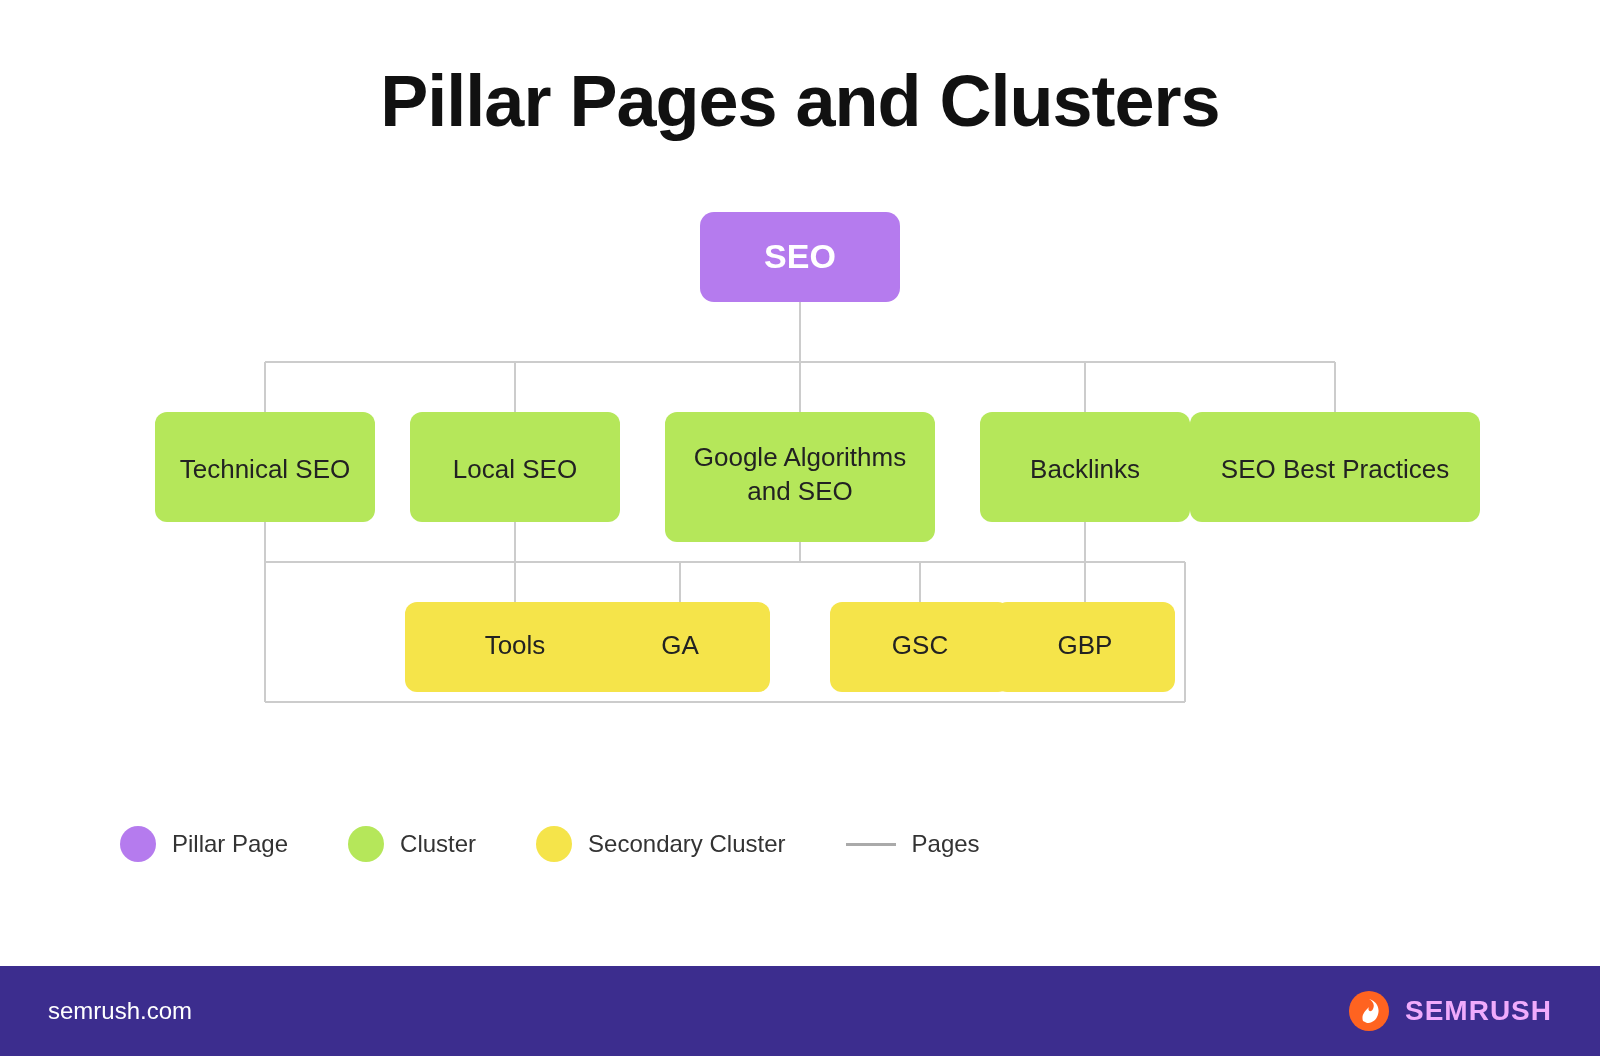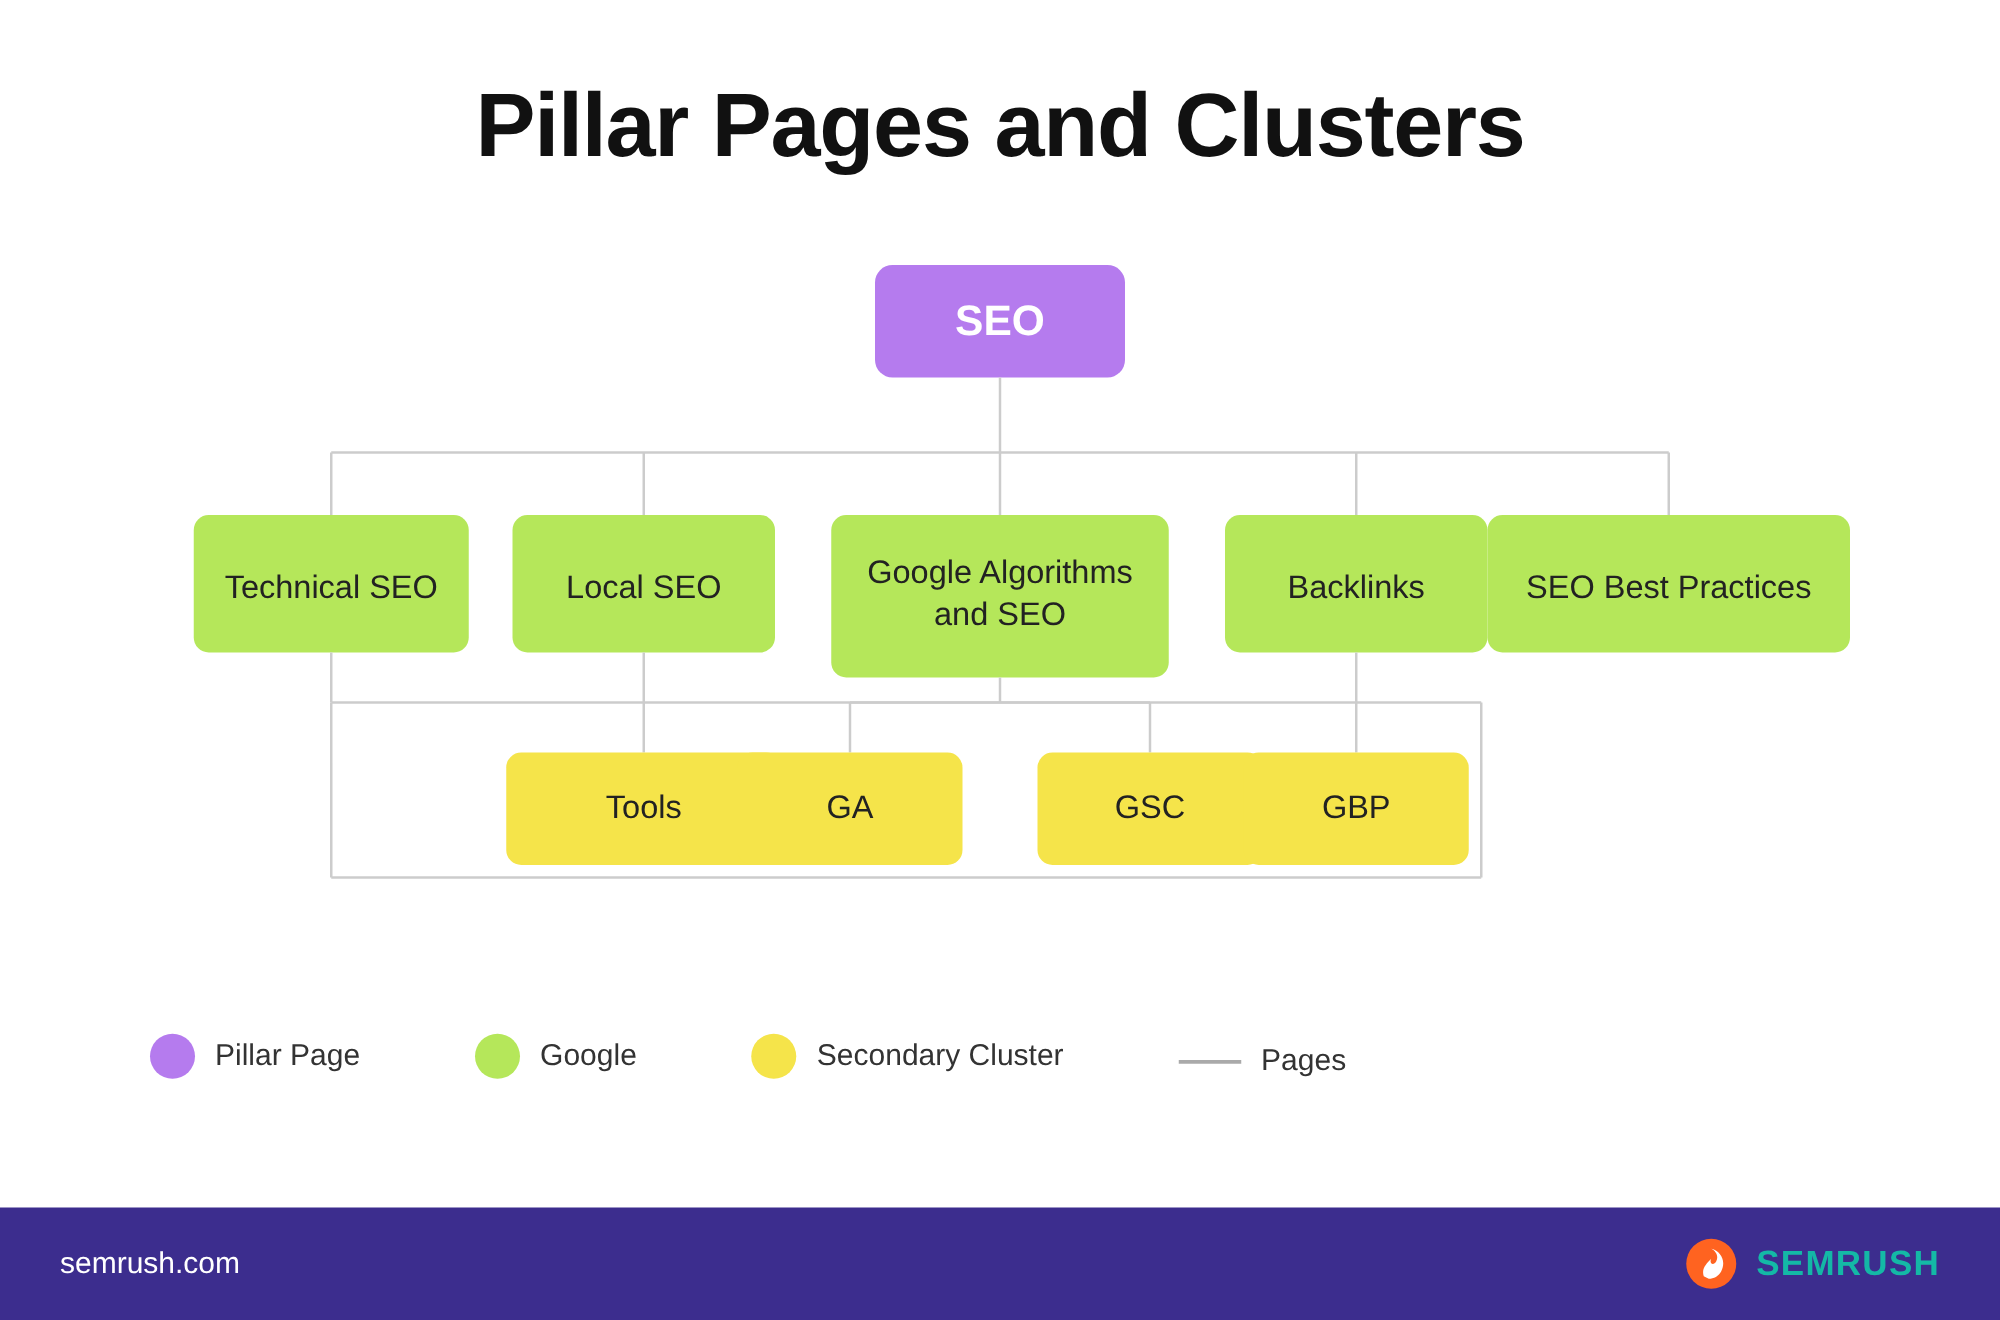--- a/index.html
+++ b/index.html
@@ -25,22 +25,22 @@
       font-size: 72px;
       font-weight: 900;
       color: #111;
       margin-bottom: 60px;
       letter-spacing: -1px;
     }
 
     
     .legend {
       display: flex;
-      align-items: flex-end;
-      gap: 92px;
+      align-items: center;
+      gap: 60px;
       margin-top: 60px;
       margin-left: 80px;
       align-self: flex-start;
     }
 
     .legend-item {
       display: flex;
       align-items: center;
       gap: 16px;
       font-size: 24px;
@@ -74,21 +74,21 @@
 
     .footer-url {
       color: #fff;
       font-size: 24px;
     }
 
     .footer-brand {
       display: flex;
       align-items: center;
       gap: 14px;
-      color: #14b8a6;
+      color: #f0abfc;
       font-size: 28px;
       font-weight: 900;
       letter-spacing: 1px;
     }
 
     .semrush-logo-icon {
       width: 44px;
       height: 44px;
     }
 
@@ -170,21 +170,21 @@
     </svg>
   </div>
 
   <div class="legend">
     <div class="legend-item">
       <div class="legend-dot" style="background:#b57bee;"></div>
       <span>Pillar Page</span>
     </div>
     <div class="legend-item">
       <div class="legend-dot" style="background:#b5e75a;"></div>
-      <span>Google</span>
+      <span>Cluster</span>
     </div>
     <div class="legend-item">
       <div class="legend-dot" style="background:#f5e44a;"></div>
       <span>Secondary Cluster</span>
     </div>
     <div class="legend-item">
       <div class="legend-line"></div>
       <span>Pages</span>
     </div>
   </div>

